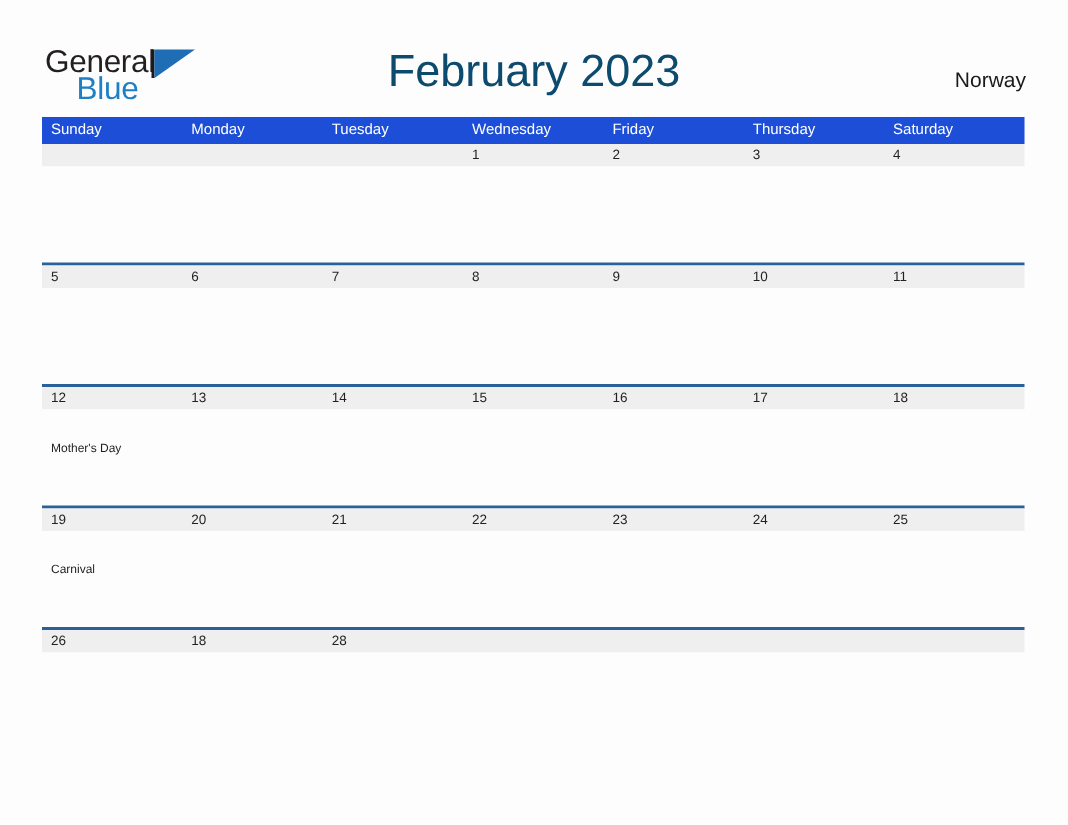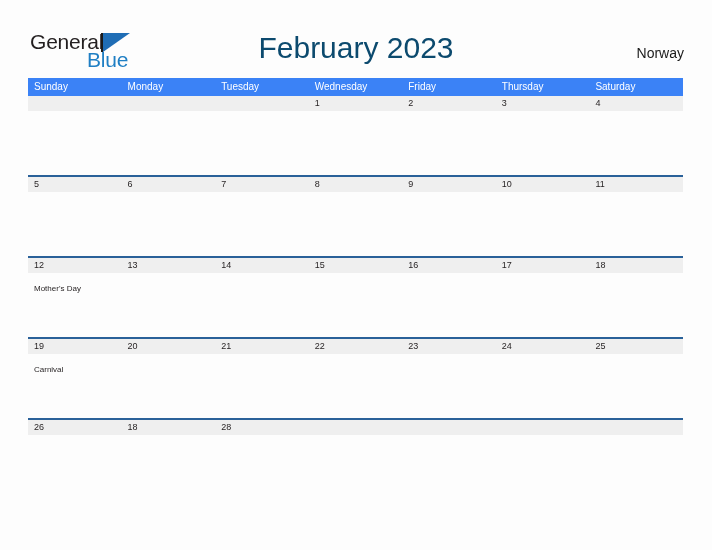--- a/index.html
+++ b/index.html
@@ -47,21 +47,20 @@
     font-family: "Liberation Sans", sans-serif;
   }
   .logo-blue {
     position: absolute;
     left: 21px;
     top: 18px;
     font-size: 21px;
     color: #1f7fc4;
     letter-spacing: -0.2px;
     font-family: "Liberation Sans", sans-serif;
-    margin-left: 36px;
   }
   .logo-flag {
     position: absolute;
     left: 73px;
     top: 3px;
     width: 0;
     height: 0;
     border-left: 27px solid #1f6db5;
     border-bottom: 19px solid transparent;
   }
@@ -100,21 +99,21 @@
     position: absolute;
     left: 28px;
     top: 78px;
     width: 655px;
   }
 
   .weekday-row {
     display: flex;
     width: 655px;
     height: 18px;
-    background: #3b82f6;
+    background: #1d4ed8;
   }
   .weekday {
     width: 93.571px;
     box-sizing: border-box;
     padding-left: 6px;
     color: #ffffff;
     font-size: 10px;
     line-height: 18px;
     font-family: "Liberation Sans", sans-serif;
     white-space: nowrap;
@@ -151,21 +150,21 @@
   .events-band {
     display: flex;
     width: 655px;
     height: 64px;
     background: #fdfdfd;
   }
   .event-cell {
     width: 93.571px;
     box-sizing: border-box;
     padding-left: 6px;
-    padding-top: 10px;
+    padding-top: 20px;
   }
   .event-text {
     display: block;
     font-size: 8px;
     line-height: 11px;
     color: #231f20;
     font-family: "Liberation Sans", sans-serif;
     white-space: nowrap;
   }
   .week-last .events-band {

